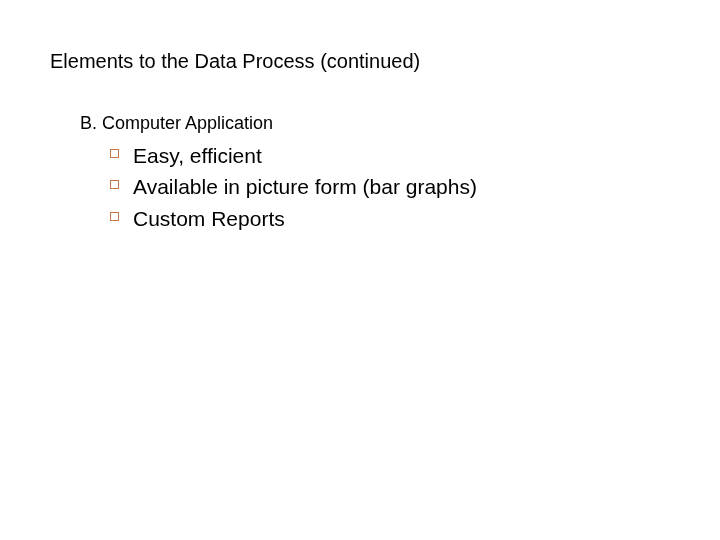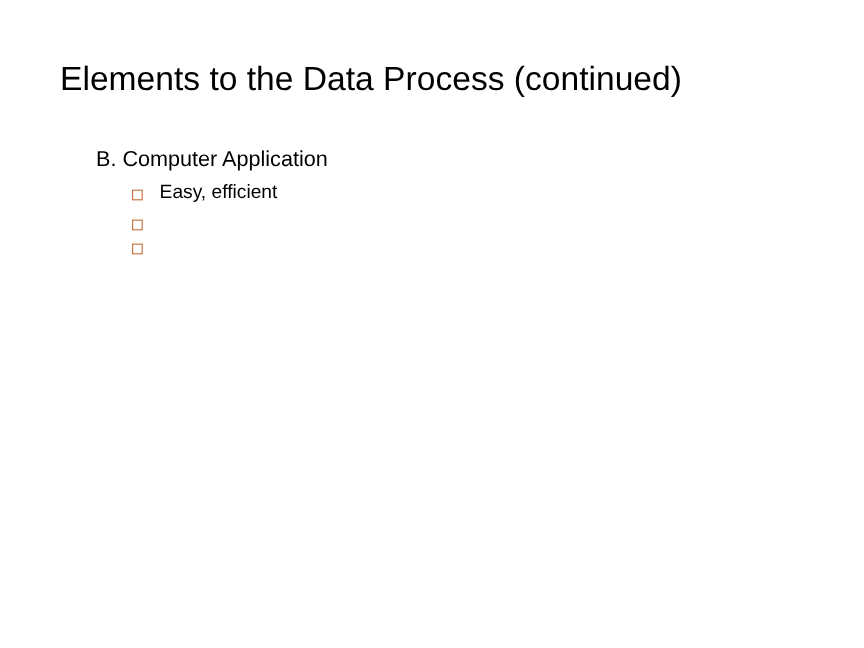--- a/index.html
+++ b/index.html
@@ -9,21 +9,21 @@
     }
     body {
       width: 720px;
       height: 540px;
       background: #ffffff;
       font-family: Arial, Helvetica, sans-serif;
       color: #000000;
       padding: 50px 50px 0 50px;
     }
     .slide-title {
-      font-size: 28px;
+      font-size: 20px;
       font-weight: normal;
       margin-bottom: 40px;
     }
     .section-heading {
       font-size: 18px;
       font-weight: normal;
       margin-left: 30px;
       margin-bottom: 8px;
     }
     .bullet-list {
@@ -38,35 +38,37 @@
     .bullet-icon {
       display: inline-block;
       width: 9px;
       height: 9px;
       border: 1.5px solid #c87848;
       margin-right: 14px;
       margin-top: 7px;
       flex-shrink: 0;
     }
     .bullet-text {
-      font-size: 16px;
+      font-size: 21px;
       line-height: 1.3;
     }
   </style>
 </head>
 <body>
 
 <h1 class="slide-title">Elements to the Data Process (continued)</h1>
 
 <h2 class="section-heading">B. Computer Application</h2>
 
 <ul class="bullet-list">
   <li class="bullet-item">
     <span class="bullet-icon"></span>
     <span class="bullet-text">Easy, efficient</span>
   </li>
   <li class="bullet-item">
     <span class="bullet-icon"></span>
+    <span class="bullet-text">Available in picture form (bar graphs)</span>
   </li>
   <li class="bullet-item">
     <span class="bullet-icon"></span>
+    <span class="bullet-text">Custom Reports</span>
   </li>
 </ul>
 
 </body></html>

